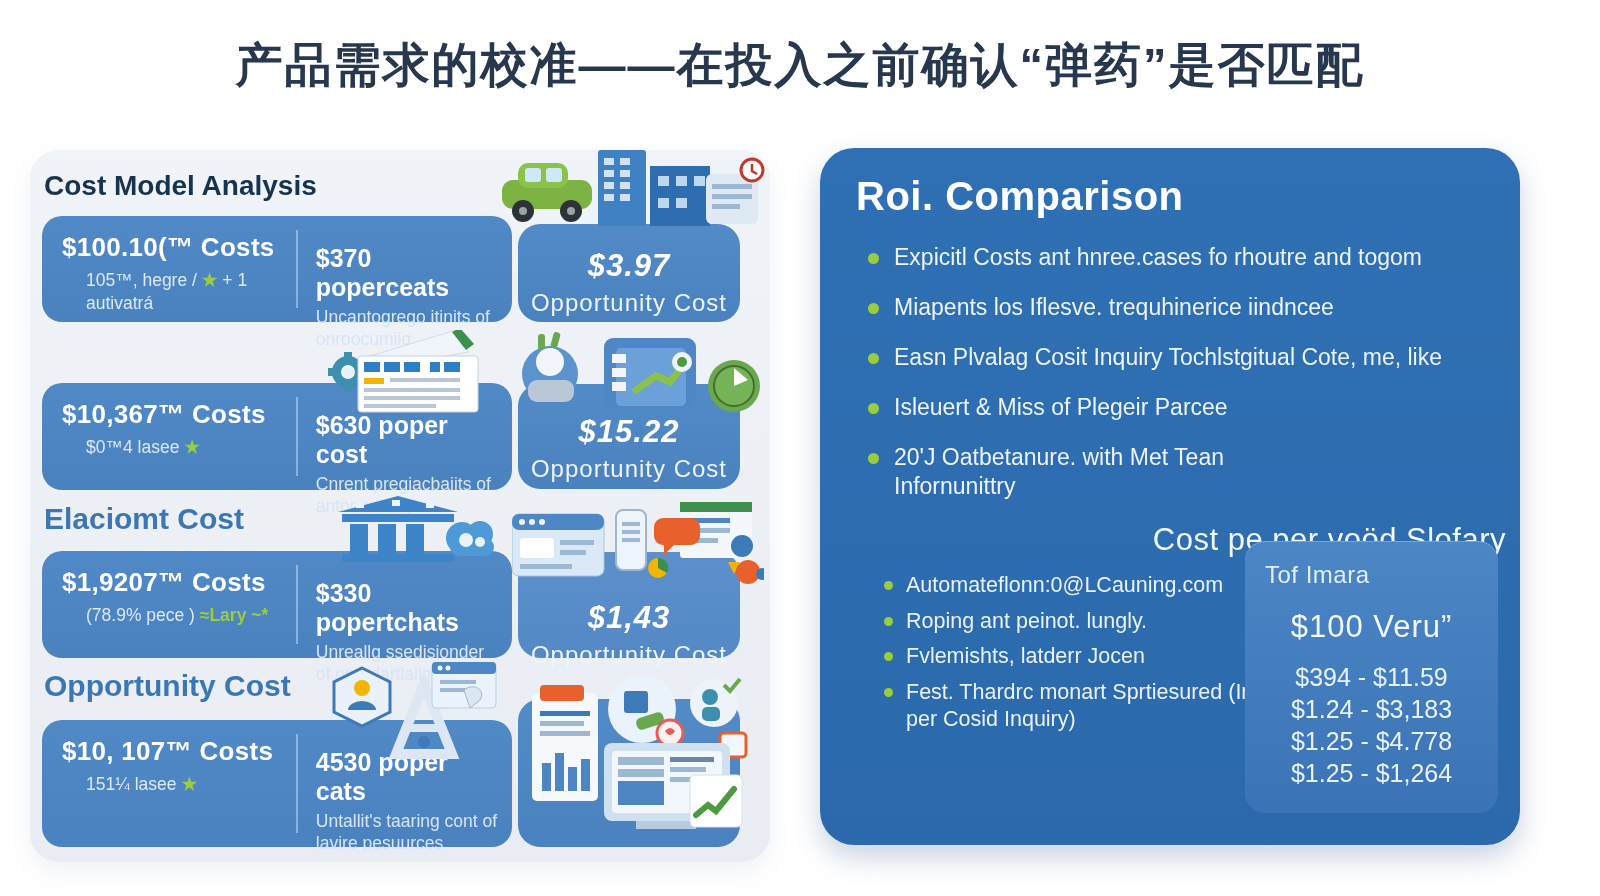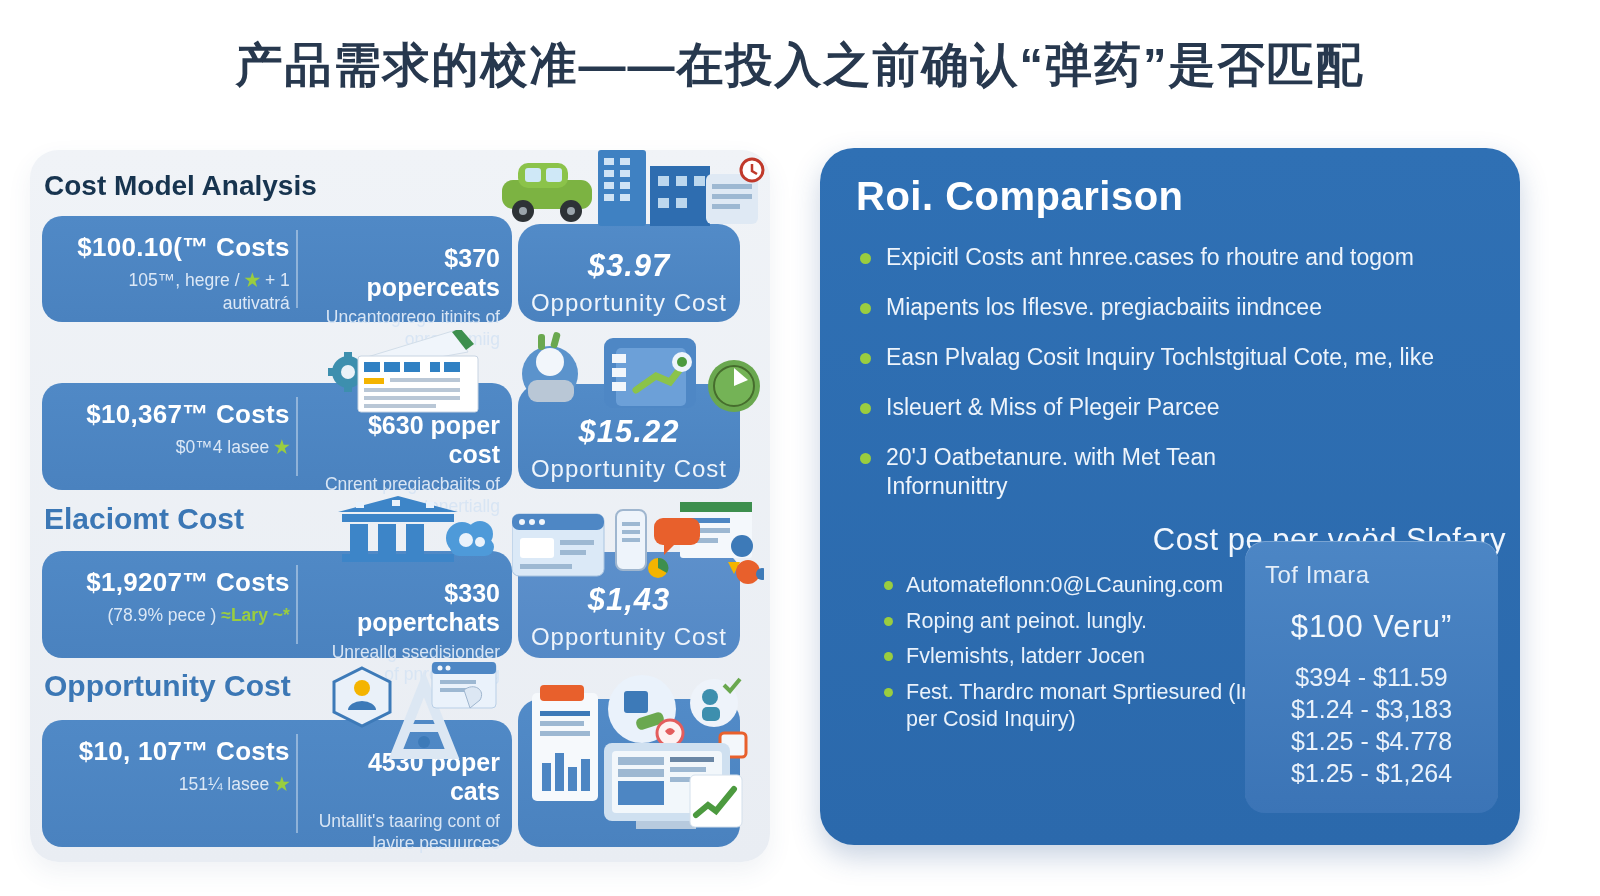--- a/index.html
+++ b/index.html
@@ -12,49 +12,49 @@
 
   
   .left-panel{position:absolute;left:30px;top:150px;width:740px;height:712px;
     background:linear-gradient(180deg,#f0f3f7,#e9edf3);border-radius:28px;
     box-shadow:0 10px 25px rgba(60,90,130,.08);}
   .lp-heading{position:absolute;left:14px;top:20px;font-size:28px;font-weight:700;color:#17344f;}
   .section-label{position:absolute;left:14px;font-size:30px;font-weight:700;color:#3b77b5;}
   .sl2{top:186px}.sl3{top:352px}.sl4{top:519px}
 
   .cost-box{position:absolute;left:12px;width:470px;background:linear-gradient(180deg,#5089c6,#4a82bf);
-    border-radius:20px;color:#fff;display:flex;box-sizing:border-box;z-index:1;text-align:right;}
+    border-radius:20px;color:#fff;display:flex;box-sizing:border-box;z-index:1;}
   .cb1{top:66px;height:106px}.cb2{top:233px;height:107px}.cb3{top:401px;height:107px}.cb4{top:570px;height:127px}
   .cb-left{width:54%;padding:16px 6px 10px 20px;box-sizing:border-box;}
   .cb-right{width:46%;padding:14px 12px 10px 18px;box-sizing:border-box;
     border-left:2px solid rgba(255,255,255,.38);margin:14px 0;}
   .cb-title{font-size:26px;font-weight:700;letter-spacing:.3px;}
   .cb-sub{font-size:17.5px;color:#dce8f6;margin-top:6px;line-height:1.3;margin-left:24px;}
   .green{color:#9acd3f;font-weight:700;}
   .cb-rtitle{font-size:25px;font-weight:700;}
   .cb-rsub{font-size:17.5px;color:#d8e5f4;margin-top:5px;line-height:1.25;}
 
   .mid-card{position:absolute;left:488px;width:222px;background:linear-gradient(180deg,#528bc8,#4a82bf);
     border-radius:22px;text-align:center;color:#fff;box-sizing:border-box;z-index:1;}
   .mc1{top:74px;height:98px}.mc2{top:234px;height:105px}
   .mc3{top:402px;height:106px;background:linear-gradient(180deg,#5d90cb,#5489c6)}
   .mc4{top:549px;height:148px;overflow:visible;}
   .mc-value{font-size:31px;font-style:italic;font-weight:700;letter-spacing:1px;}
-  .mc1 .mc-value{margin-top:24px}.mc2 .mc-value{margin-top:30px}.mc3 .mc-value{margin-top:30px}
+  .mc1 .mc-value{margin-top:24px}.mc2 .mc-value{margin-top:30px}.mc3 .mc-value{margin-top:48px}
   .mc-label{font-size:24px;letter-spacing:1px;color:#eef4fb;margin-top:5px;}
 
   .icon-cluster{position:absolute;z-index:2;pointer-events:none;}
 
   
   .right-panel{position:absolute;left:820px;top:148px;width:700px;height:697px;
     background:linear-gradient(180deg,#2f70b4,#2b69ac);border-radius:34px;color:#fff;
     box-shadow:0 12px 28px rgba(40,80,140,.25);}
   .rp-inner{padding:26px 14px 0 36px;position:relative;height:100%;box-sizing:border-box;}
   .rp-heading{font-size:40px;font-weight:700;letter-spacing:.5px;margin:0 0 24px 0;}
-  ul.bullets{list-style:none;margin:0;padding:0;}
+  ul.bullets{list-style:none;margin:8px;padding:0;}
   ul.bullets>li{position:relative;padding-left:30px;font-size:23px;line-height:1.3;
     margin-bottom:20px;color:#eef4fb;}
   ul.bullets>li::before{content:"";position:absolute;left:4px;top:10px;width:11px;height:11px;
     border-radius:50%;background:#9acd3f;}
   li.narrow{max-width:400px;}
   .rp-subheading{font-size:31px;color:#f2f7fd;margin:4px 0 14px 0;font-weight:400;letter-spacing:.5px;text-align:right;}
   ul.sub-bullets{list-style:none;margin:0;padding:0 0 0 26px;max-width:410px;}
   ul.sub-bullets>li{position:relative;padding-left:24px;font-size:21.5px;line-height:1.28;
     margin-bottom:8px;color:#eaf2fb;}
   ul.sub-bullets>li::before{content:"";position:absolute;left:2px;top:9px;width:9px;height:9px;
@@ -375,21 +375,21 @@
     </svg>
   </div>
 </div>
 
 <div class="right-panel">
   <div class="rp-inner">
     <h2 class="rp-heading">Roi. Comparison</h2>
 
     <ul class="bullets">
       <li>Expicitl Costs ant hnree.cases fo rhoutre and togom</li>
-      <li>Miapents los Iflesve. pregiacbaiits iindncee</li>
+      <li>Miapents los Iflesve. trequhinerice iindncee</li>
       <li>Easn Plvalag Cosit Inquiry Tochlstgitual Cote, me, like</li>
       <li>Isleuert &amp; Miss of Plegeir Parcee</li>
       <li class="narrow" style="max-width:330px">20'J Oatbetanure. with Met Tean Infornunittry</li>
     </ul>
 
     <div class="rp-subheading">Cost pe per voöd Slofary</div>
 
     <ul class="sub-bullets">
       <li>Automateflonn:0@LCauning.com</li>
       <li>Roping ant peinot. lungly.</li>

